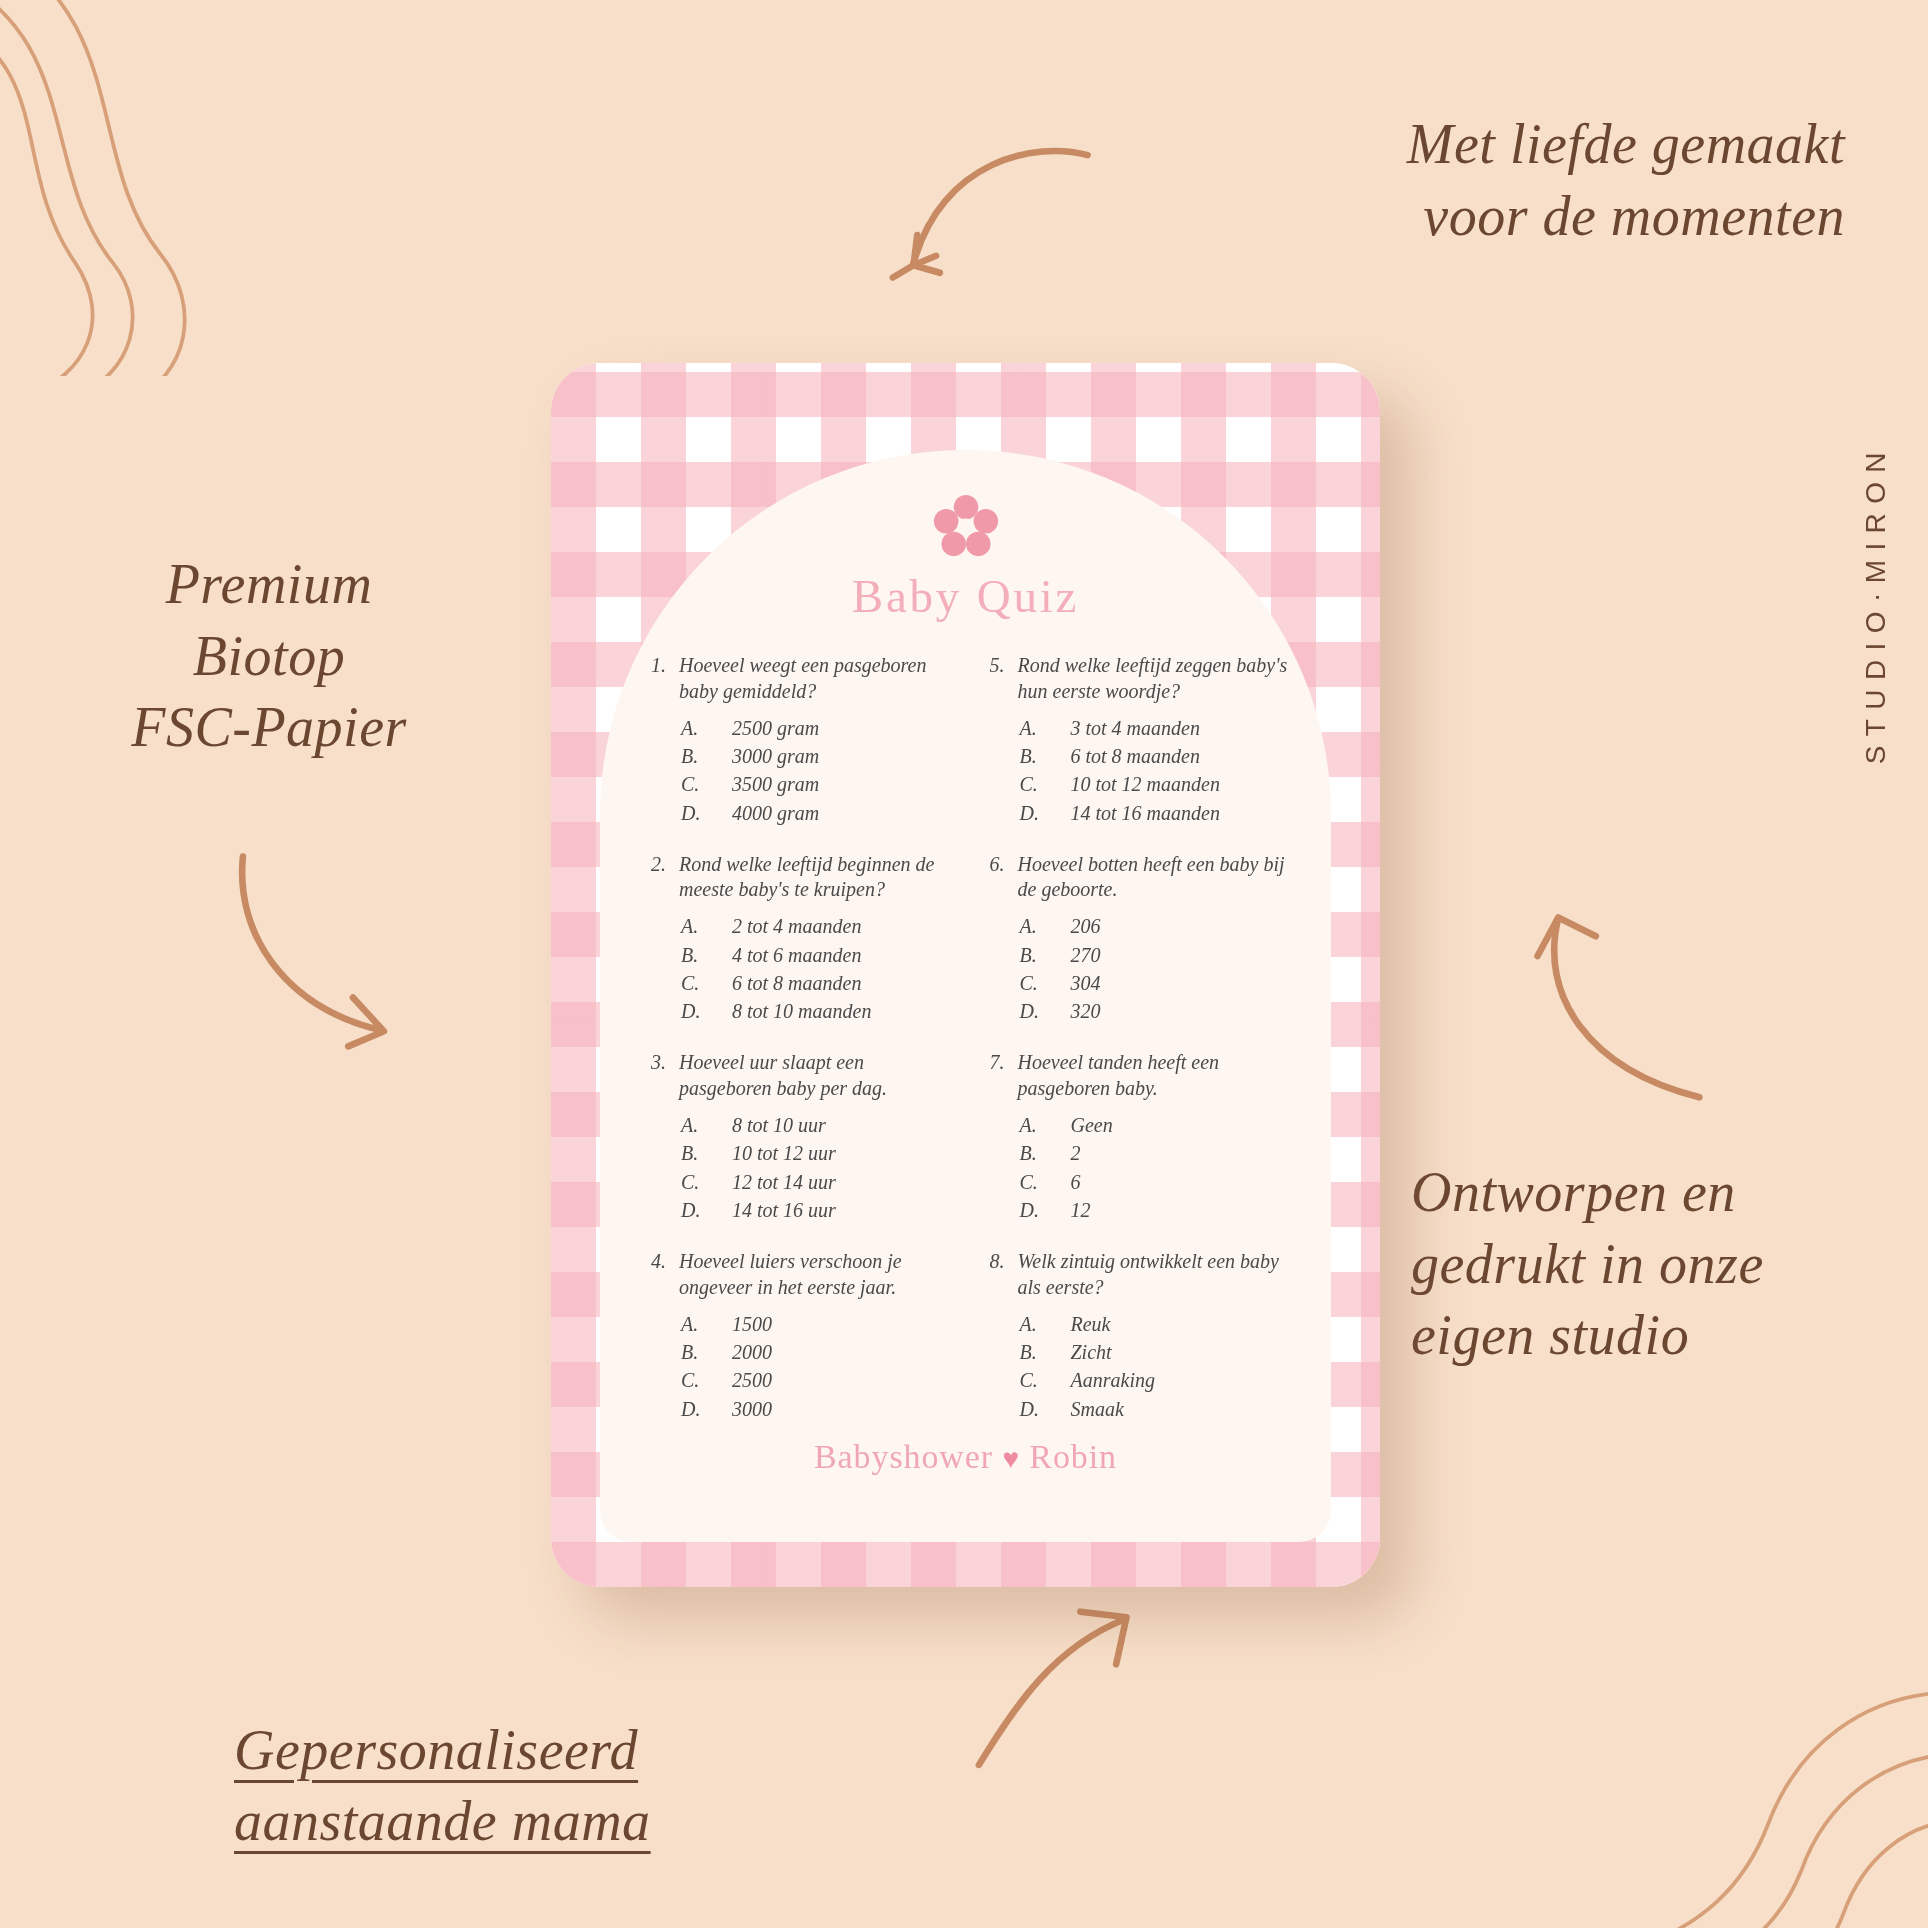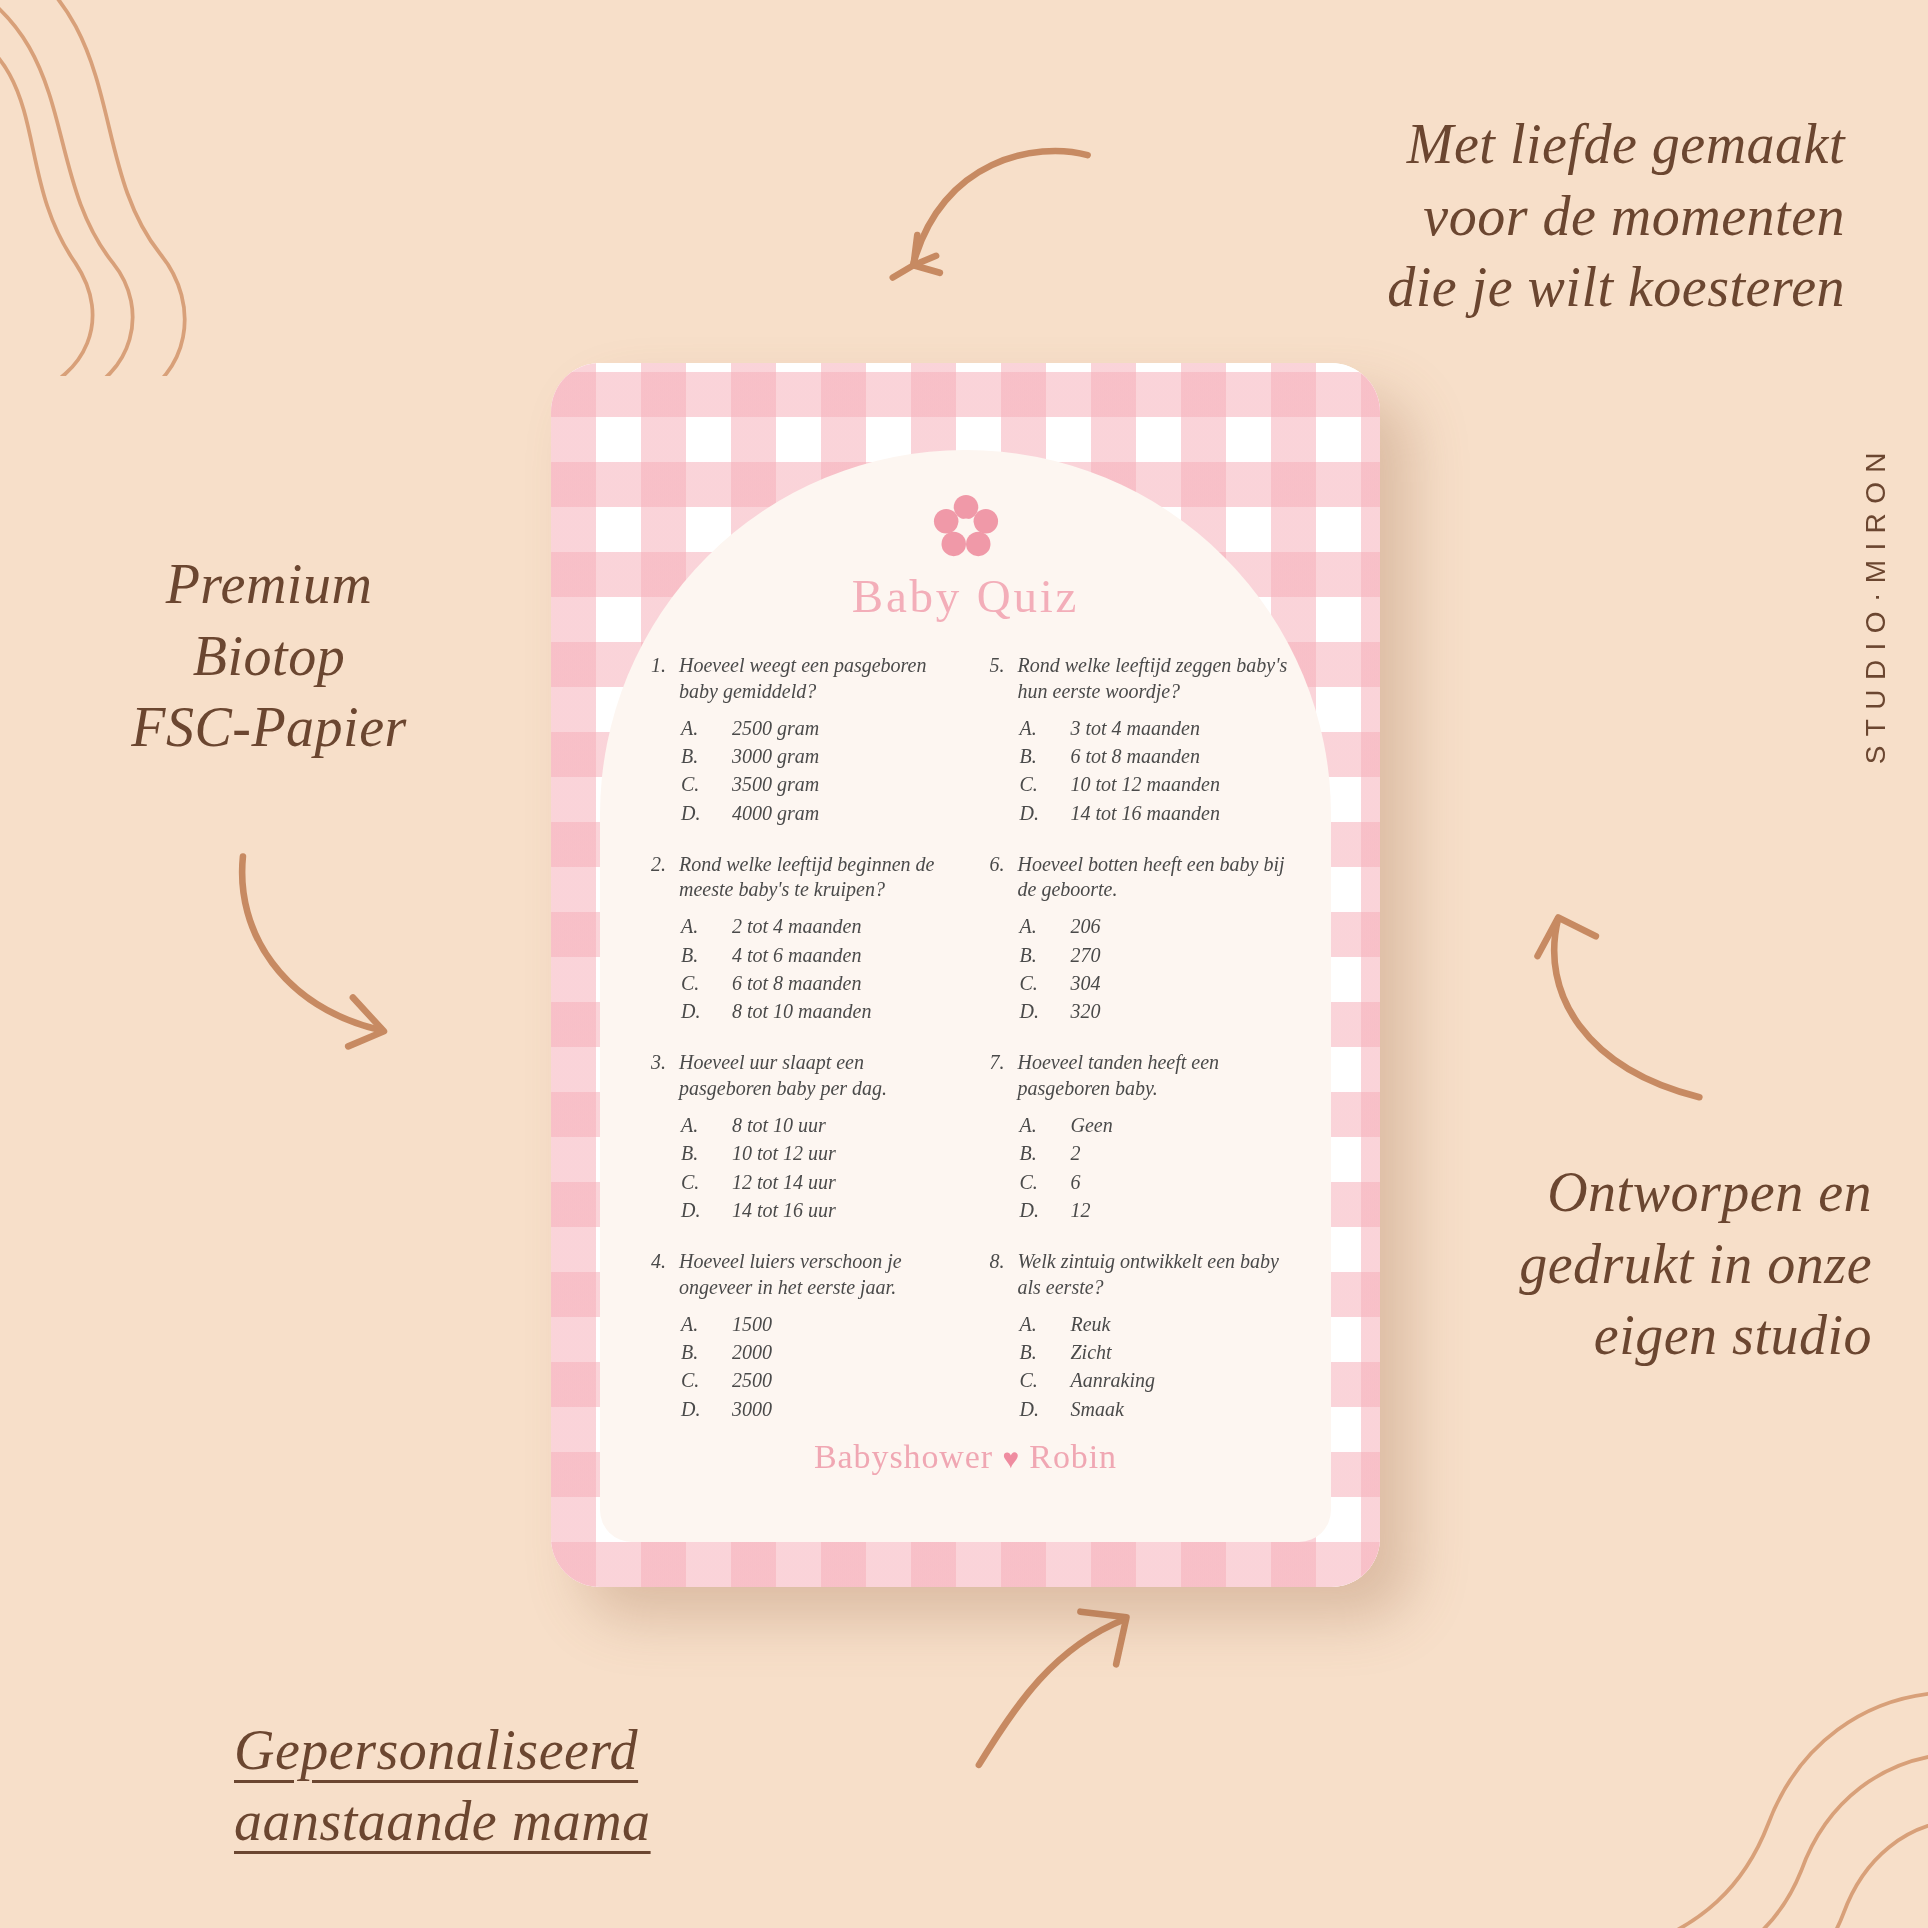--- a/index.html
+++ b/index.html
@@ -25,21 +25,21 @@
   }
   .annot-topright{
     top:73px;right:83px;text-align:right;
     font-size:56px;
   }
   .annot-left{
     top:513px;left:90px;text-align:center;
     font-size:56px;width:358px;
   }
   .annot-right{
-    top:1121px;right:56px;text-align:right;
+    top:1121px;right:56px;text-align:left;
     font-size:56px;width:461px;
   }
   .annot-bottom{
     bottom:70px;left:234px;text-align:left;
     font-size:56px;width:603px;
     text-decoration:underline;
     text-underline-offset:11.3px;
     text-decoration-thickness:2.8px;
   }
   .annot-bottom span{display:block;}
@@ -151,21 +151,20 @@
 
 <svg class="bg-swirl swirl-br" width="433" height="377" viewBox="0 0 460 400" fill="none">
   <path d="M470 120 C370 120, 300 180, 270 260 C245 325, 200 370, 120 395" stroke="#d8a079" stroke-width="4" fill="none"></path>
   <path d="M480 185 C390 185, 330 240, 305 310 C285 360, 250 395, 190 420" stroke="#d8a079" stroke-width="4" fill="none"></path>
   <path d="M485 255 C415 255, 370 300, 350 355 C335 395, 310 420, 265 440" stroke="#d8a079" stroke-width="4" fill="none"></path>
 </svg>
 
 <div class="annot annot-topright">
   <div>Met liefde gemaakt</div>
   <div>voor de momenten</div>
-  <div>die je wilt koesteren</div>
 </div>
 <svg style="position:absolute;top:141px;left:885px;" width="217" height="160" viewBox="0 0 230 170" fill="none">
   <path d="M215 15 C160 0, 60 20, 30 130" stroke="#c78a62" stroke-width="7" fill="none" stroke-linecap="round"></path>
   <path d="M8 145 L30 132 L54 122" stroke="#c78a62" stroke-width="7" fill="none" stroke-linecap="round" stroke-linejoin="round"></path>
   <path d="M30 132 L34 100 M30 132 L58 140" stroke="#c78a62" stroke-width="7" fill="none" stroke-linecap="round"></path>
 </svg>
 
 <div class="annot annot-left">
   <div>Premium</div>
   <div>Biotop</div>

